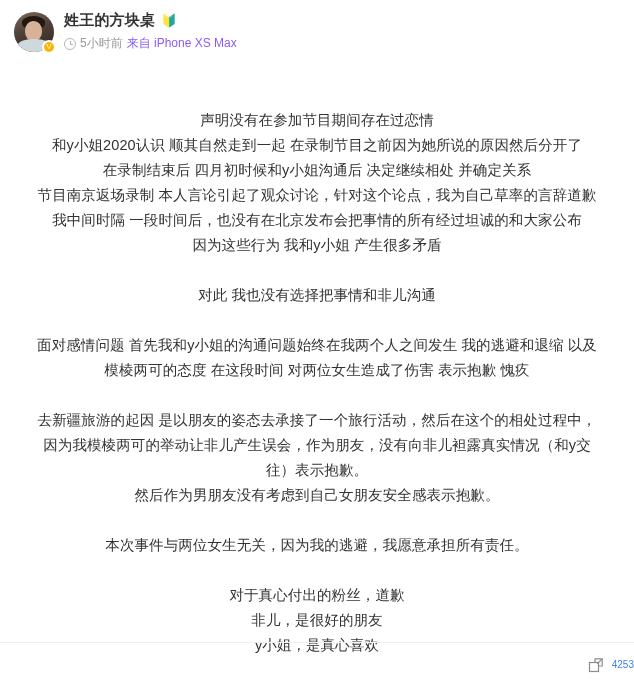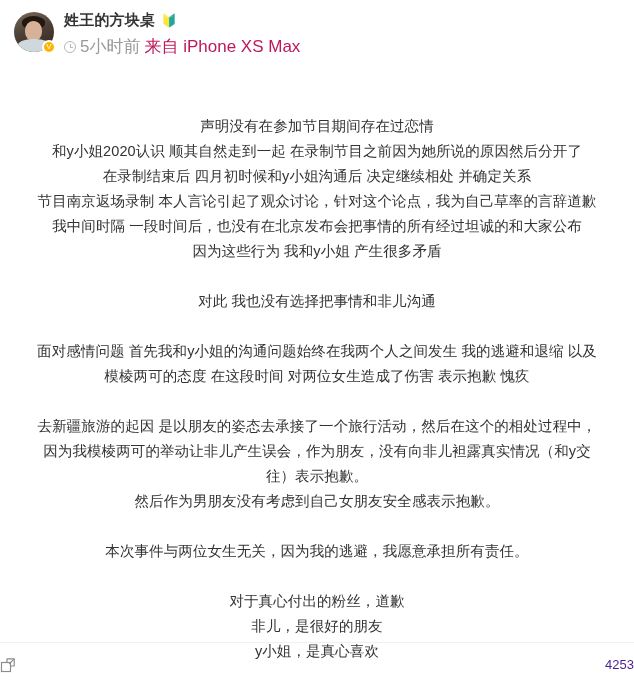--- a/index.html
+++ b/index.html
@@ -107,21 +107,21 @@
     justify-content: center;
     width: 17px;
     height: 17px;
     font-size: 13px;
     line-height: 1;
   }
   .meta-row {
     display: flex;
     align-items: center;
     margin-top: 5px;
-    font-size: 17px;
+    font-size: 12px;
     color: #999999;
     gap: 4px;
   }
   .clock-icon {
     width: 12px;
     height: 12px;
     border-radius: 50%;
     border: 1px solid #b6b6b6;
     position: relative;
     display: inline-block;
@@ -139,21 +139,21 @@
   .clock-icon::after {
     content: "";
     position: absolute;
     left: 5px;
     top: 5.5px;
     width: 3px;
     height: 1px;
     background: #b6b6b6;
   }
   .meta-time { color: #999999; }
-  .meta-from { color: #be185d; }
+  .meta-from { color: #8b5cf6; }
   .content {
     margin-top: 6px;
     margin-left: 0;
     font-size: 14.5px;
     line-height: 25px;
     color: #333333;
     white-space: pre-wrap;
     word-break: break-all;
     letter-spacing: .1px;
   }
@@ -166,24 +166,24 @@
     bottom: 0;
     height: 44px;
     border-top: 1px solid #f0f0f0;
     display: flex;
     align-items: center;
   }
   .footer-item {
     flex: 1 1 33.33%;
     display: flex;
     align-items: center;
-    justify-content: space-between;
+    justify-content: flex-end;
     gap: 8px;
-    font-size: 13px;
-    color: #4c1d95;
+    font-size: 10px;
+    color: #3b82f6;
     height: 100%;
     position: relative;
   }
   .footer-item + .footer-item::before {
     content: "";
     position: absolute;
     left: 0;
     top: 13px;
     bottom: 13px;
     width: 1px;

